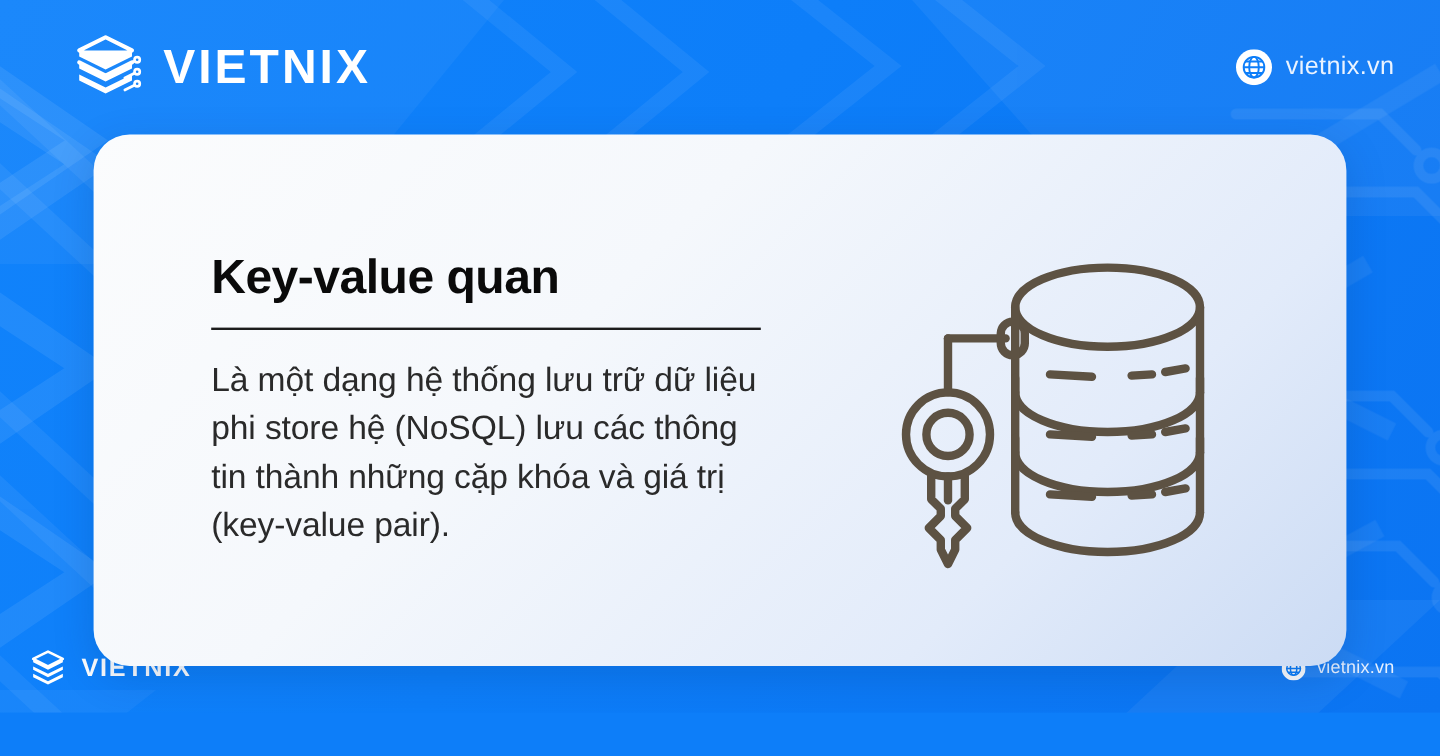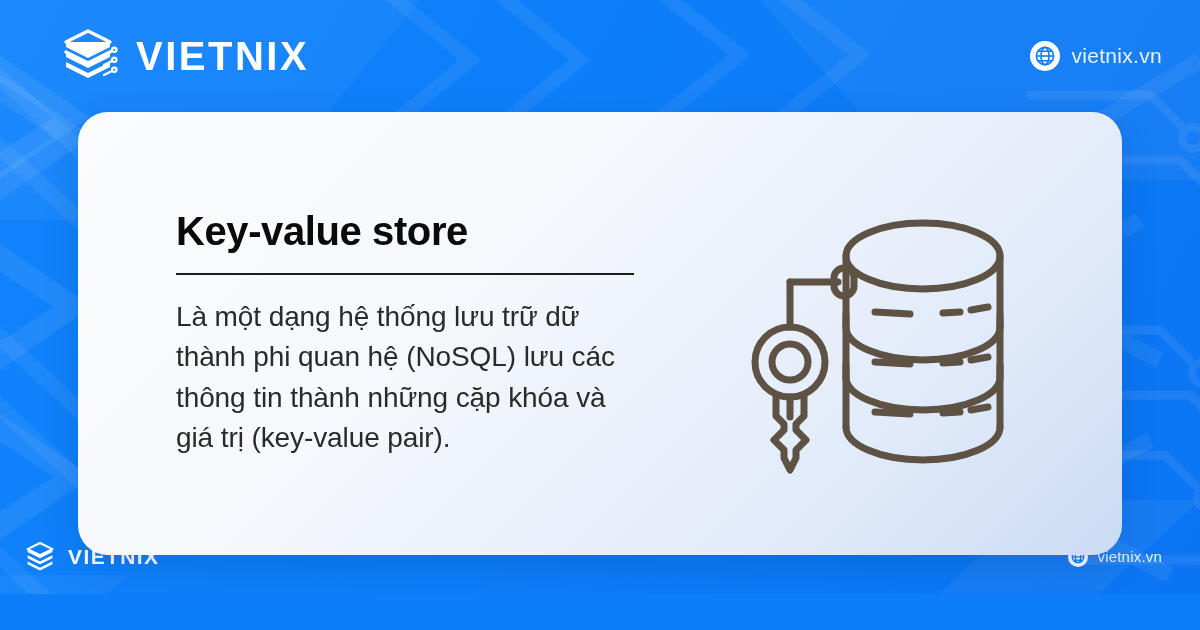--- a/index.html
+++ b/index.html
@@ -204,23 +204,23 @@
         </svg>
       </span>
       <span class="site-text">vietnix.vn</span>
     </div>
   </div>
 
   <div class="card">
     <div class="card-inner">
 
       <div class="text-col">
-        <h1 class="card-title">Key-value store</h1>
+        <h1 class="card-title">Key-value quan</h1>
         <div class="divider"></div>
-        <p class="card-body">Là một dạng hệ thống lưu trữ dữ thành phi quan hệ (NoSQL) lưu các thông tin thành những cặp khóa và giá trị (key-value pair).</p>
+        <p class="card-body">Là một dạng hệ thống lưu trữ dữ liệu phi store hệ (NoSQL) lưu các thông tin thành những cặp khóa và giá trị (key-value pair).</p>
       </div>
 
       <div class="art">
         <svg viewBox="0 0 300 300" xmlns="http://www.w3.org/2000/svg" aria-hidden="true">
           <g fill="none" stroke="#5d5243" stroke-width="7" stroke-linecap="round" stroke-linejoin="round">
 
             <path d="M52 98 L100 98"></path>
             <path d="M52 98 L52 143"></path>
 
             <rect x="96" y="84" width="20" height="28" rx="10"></rect>

